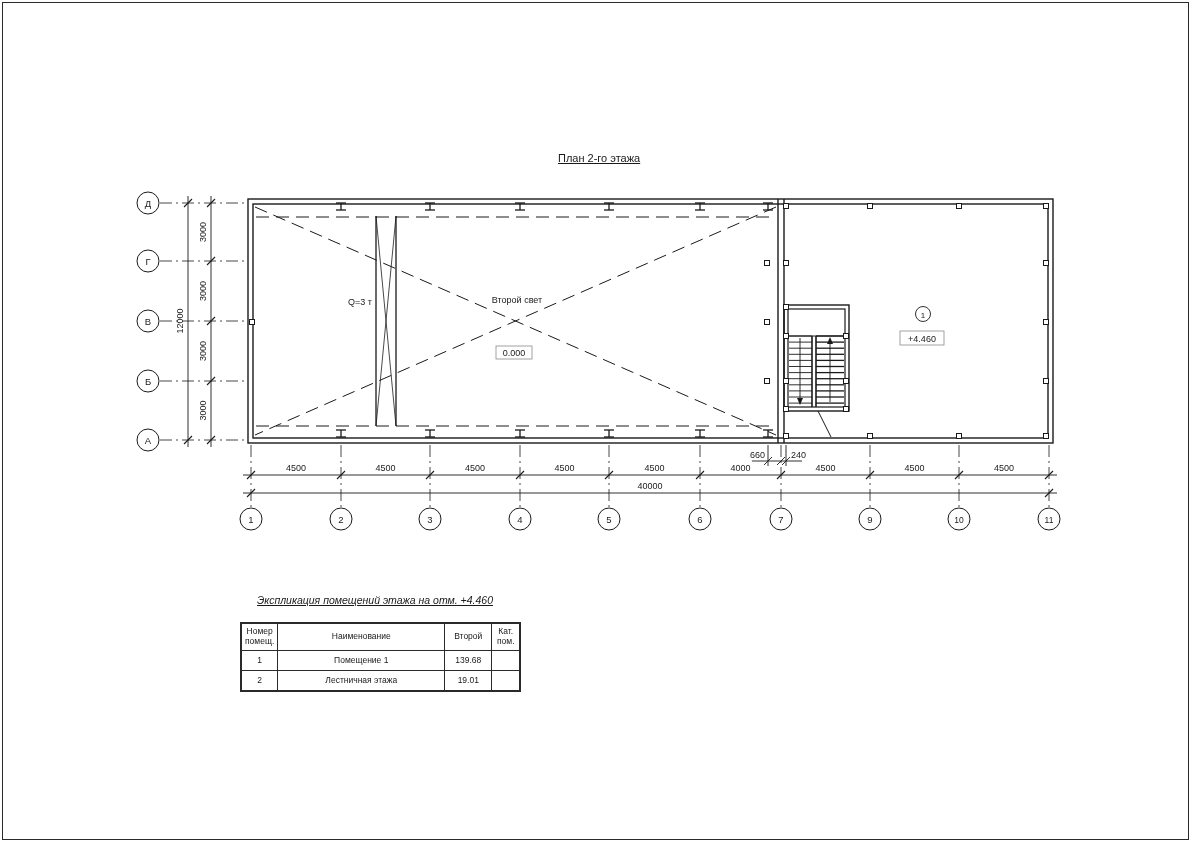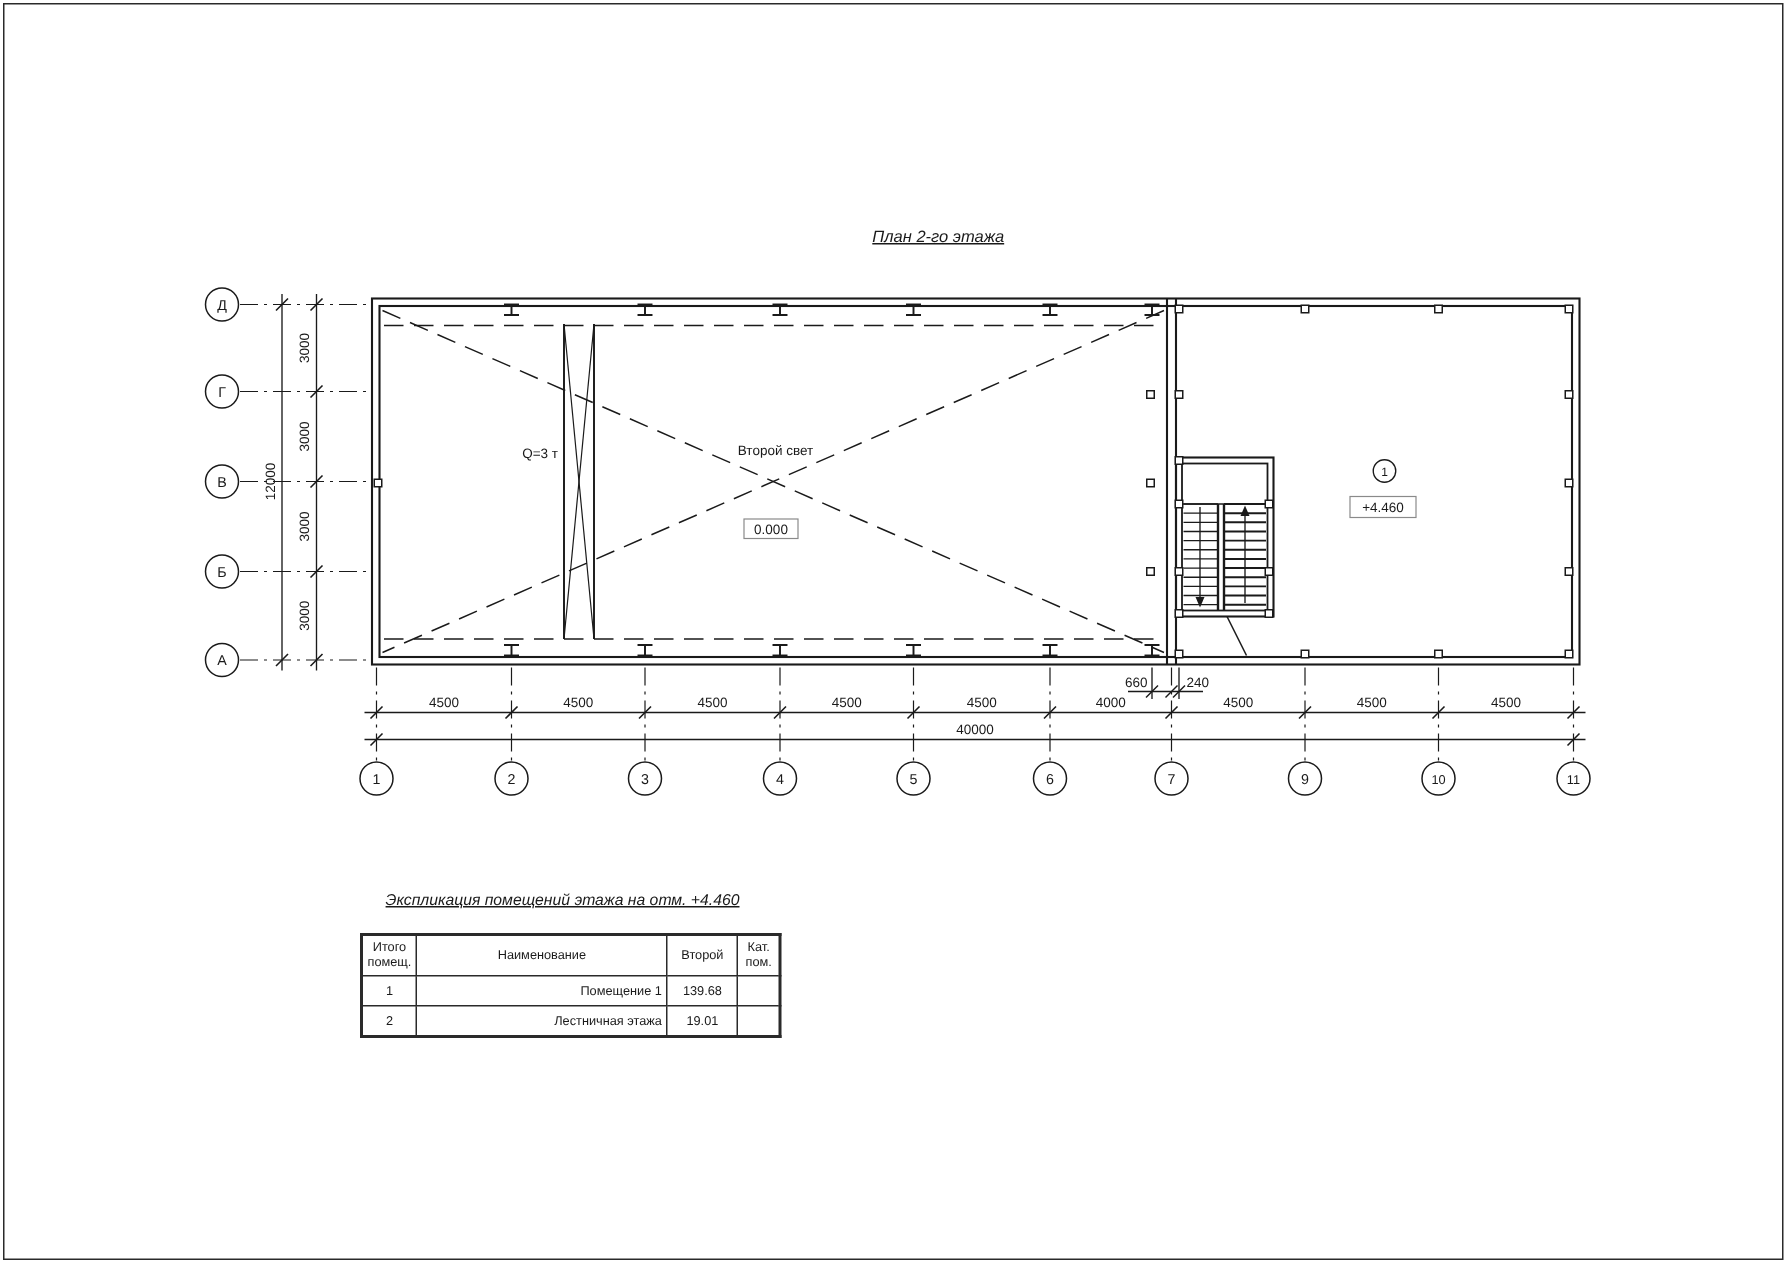--- a/index.html
+++ b/index.html
@@ -2,43 +2,43 @@
 <html><head>
 <meta charset="utf-8">
 <style>
   html,body{margin:0;padding:0;}
   body{
     width:1191px;height:842px;position:relative;background:#ffffff;
     font-family:"Liberation Sans", sans-serif;color:#1a1a1a;overflow:hidden;
   }
   .frame{position:absolute;inset:2px;border:1.5px solid #2a2a2a;pointer-events:none;}
   .drawing-title{
-    position:absolute;left:558px;top:152px;width:135px;text-align:center;
-    font-size:11px;font-style:italic;text-decoration:underline;white-space:nowrap;
+    position:absolute;left:558px;top:152px;width:135px;
+    font-size:11px;text-decoration:underline;white-space:nowrap;
   }
   .table-title{
     position:absolute;left:243px;top:594px;width:250px;text-align:right;
     font-size:10.5px;font-style:italic;text-decoration:underline;white-space:nowrap;
   }
   svg{position:absolute;left:0;top:0;}
   svg text{font-family:"Liberation Sans", sans-serif;fill:#1a1a1a;}
   .dimtext{font-size:9px;}
   .anntext{font-size:9px;}
   
   .expl{position:absolute;left:240px;top:622px;border-collapse:collapse;table-layout:fixed;}
   .expl td{border:1px solid #2a2a2a;font-size:8.5px;padding:0 3px;text-align:center;
            white-space:pre-line;line-height:1.15;overflow:hidden;}
   .expl{border:2px solid #2a2a2a;}
   .expl .c-num{width:29px;}
   .expl .c-name{width:160px;}
   .expl .c-area{width:40px;}
   .expl .c-cat{width:21px;margin-left:29px;}
   .expl .hdr td{height:26px;}
   .expl .r td{height:19px;}
-  .expl td.al{text-align:right;}
+  .expl td.al{text-align:center;}
   .expl td.ar{text-align:right;}
 </style>
 </head>
 <body>
 
 <div class="frame"></div>
 
 <div class="drawing-title">План 2-го этажа</div>
 
 <svg id="plan-svg" width="1191" height="842" viewBox="0 0 1191 842">
@@ -306,21 +306,21 @@
 
   <text x="650" y="489" text-anchor="middle" class="dimtext">40000</text>
   <text x="183" y="321" text-anchor="middle" class="dimtext" transform="rotate(-90 183 321)">12000</text>
 </svg>
 
 <div class="table-title">Экспликация помещений этажа на отм. +4.460</div>
 
 <table class="expl">
   <tbody>
       <tr class="hdr">
-    <td class="c-num">Итого
+    <td class="c-num">Номер
 помещ.</td>
     <td class="c-name">Наименование</td>
     <td class="c-area">Второй</td>
     <td class="c-cat">Кат.
 пом.</td>
   </tr>
   <tr class="r">
     <td>1</td>
     <td class="al">Помещение 1</td>
     <td>139.68</td>

